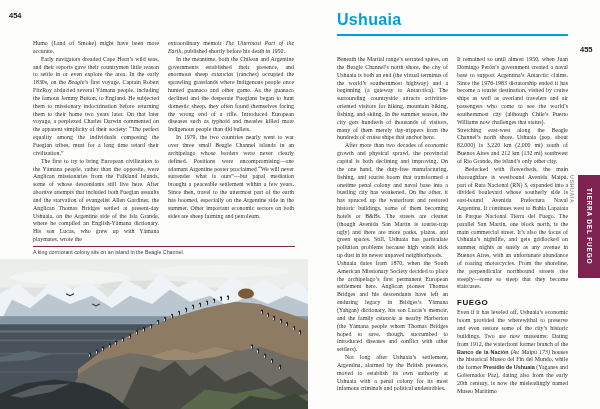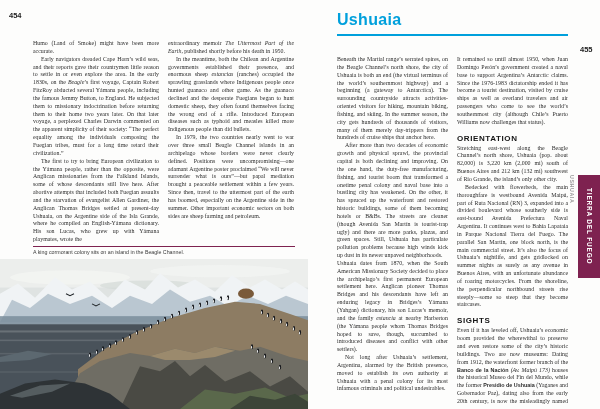--- a/index.html
+++ b/index.html
@@ -158,24 +158,23 @@
 
   <div class="right-cols">
     <div class="col">
       <p class="noindent">Beneath the Martial range’s serrated spires, on the Beagle Channel’s north shore, the city of Ushuaia is both an end (the virtual terminus of the world’s southernmost highway) and a beginning (a gateway to Antarctica). The surrounding countryside attracts activities-oriented visitors for hiking, mountain biking, fishing, and skiing. In the summer season, the city gets hundreds of thousands of visitors, many of them merely day-trippers from the hundreds of cruise ships that anchor here.</p>
       <p>After more than two decades of economic growth and physical sprawl, the provincial capital is both declining and improving. On the one hand, the duty-free manufacturing, fishing, and tourist boom that transformed a onetime penal colony and naval base into a bustling city has weakened. On the other, it has spruced up the waterfront and restored historic buildings, some of them becoming hotels or B&amp;Bs. The streets are cleaner (though Avenida San Martín is tourist-trap ugly) and there are more parks, plazas, and green spaces. Still, Ushuaia has particulate pollution problems because high winds kick up dust in its newer unpaved neighborhoods.</p>
       <p class="noindent">Ushuaia dates from 1870, when the South American Missionary Society decided to place the archipelago’s first permanent European settlement here. Anglican pioneer Thomas Bridges and his descendants have left an enduring legacy in Bridges’s Yámana (Yahgan) dictionary, his son Lucas’s memoir, and the family <i>estancia</i> at nearby Harberton (the Yámana people whom Thomas Bridges hoped to save, though, succumbed to introduced diseases and conflict with other settlers).</p>
       <p>Not long after Ushuaia’s settlement, Argentina, alarmed by the British presence, moved to establish its own authority at Ushuaia with a penal colony for its most infamous criminals and political undesirables.</p>
     </div>
     <div class="col">
       <p class="noindent">It remained so until almost 1950, when Juan Domingo Perón’s government created a naval base to support Argentina’s Antarctic claims. Since the 1976-1983 dictatorship ended it has become a tourist destination, visited by cruise ships as well as overland travelers and air passengers who come to see the world’s southernmost city (although Chile’s Puerto Williams now challenges that status).</p>
-      <h3>ORIENTATION</h3>
       <p class="noindent">Stretching east-west along the Beagle Channel’s north shore, Ushuaia (pop. about 82,000) is 3,220 km (2,000 mi) south of Buenos Aires and 212 km (132 mi) southwest of Río Grande, the island’s only other city.</p>
       <p>Bedecked with flowerbeds, the main thoroughfare is westbound Avenida Maipú, part of Ruta Nacional (RN) 3, expanded into a divided boulevard whose southerly side is east-bound Avenida Prefectura Naval Argentina. It continues west to Bahía Lapataia in Parque Nacional Tierra del Fuego. The parallel San Martín, one block north, is the main commercial street. It’s also the focus of Ushuaia’s nightlife, and gets gridlocked on summer nights as surely as any avenue in Buenos Aires, with an unfortunate abundance of roaring motorcycles. From the shoreline, the perpendicular northbound streets rise steeply—some so steep that they become staircases.</p>
-      <h3>SIGHTS</h3>
+      <h3>FUEGO</h3>
       <p class="noindent">Even if it has leveled off, Ushuaia’s economic boom provided the wherewithal to preserve and even restore some of the city’s historic buildings. Two are now museums: Dating from 1912, the waterfront former branch of the <b>Banco de la Nación</b> <i>(Av. Maipú 173)</i> houses the historical Museo del Fin del Mundo, while the former <b>Presidio de Ushuaia</b> (Yaganes and Gobernador Paz), dating also from the early 20th century, is now the misleadingly named Museo Marítimo</p>
     </div>
   </div>
 
   <div class="tab-section">USHUAIA</div>
   <div class="tab" style="background: rgb(126, 34, 80);">
     <div class="tab-chapter">TIERRA DEL FUEGO</div>
   </div>
 
 </div>

